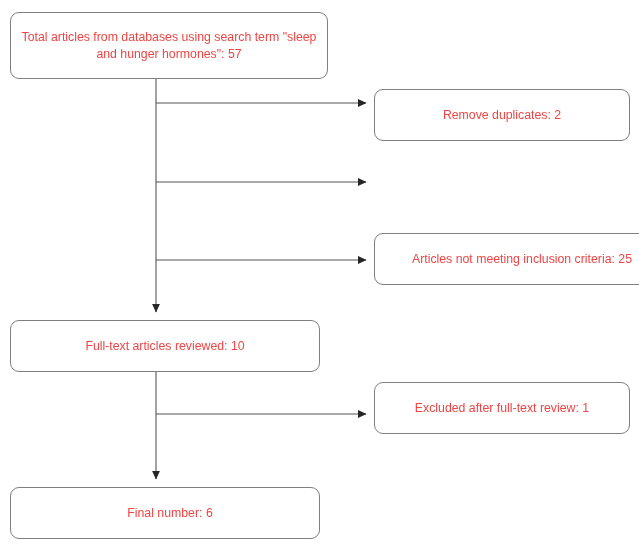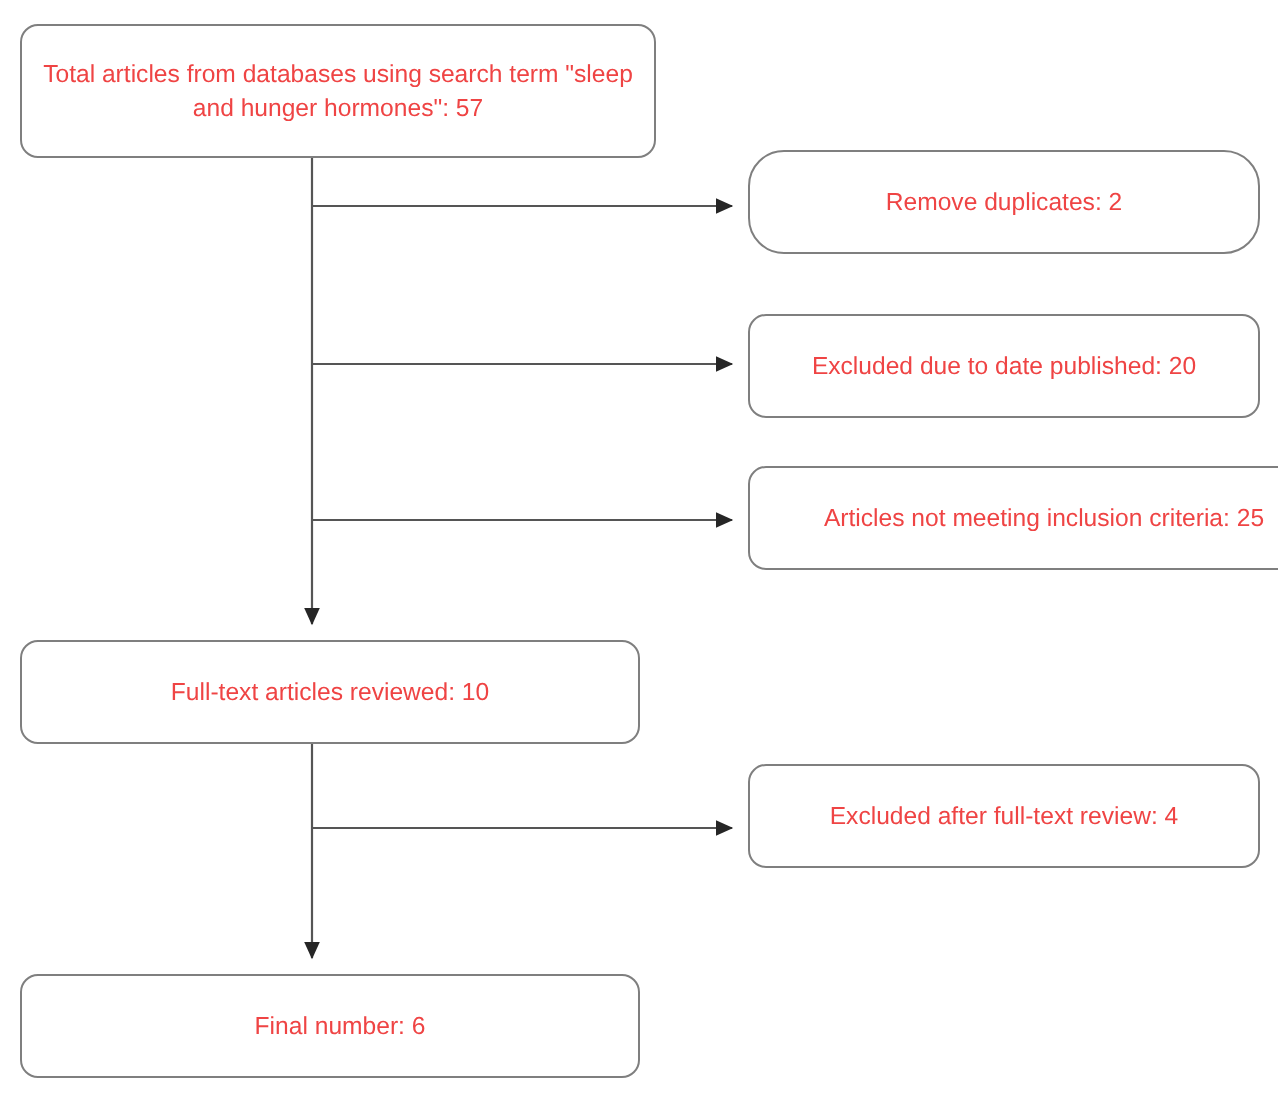--- a/index.html
+++ b/index.html
@@ -70,37 +70,34 @@
     <path d="M156,372 L156,479" stroke="#555555" stroke-width="1.1" fill="none" marker-end="url(#arrow-head)"></path>
 
     <path d="M156,414 L366,414" stroke="#555555" stroke-width="1.1" fill="none" marker-end="url(#arrow-head)"></path>
   </svg>
 
   <div class="node-box" style="left:10px; top:12px; width:318px; height:67px;">
     <span class="node-label">Total articles from databases using search term "sleep
 and hunger hormones": 57</span>
   </div>
 
-  <div class="node-box" style="left:374px; top:75px; width:256px; height:52px;border-radius:18px;">
+  <div class="node-box" style="left:374px; top:89px; width:256px; height:52px;">
     <span class="node-label">Remove duplicates: 2</span>
   </div>
 
-  <div class="node-box" style="left:374px; top:157px; width:256px; height:52px;">
-    <span class="node-label">Excluded due to date published: 20</span>
-  </div>
 
   <div class="node-box" style="left:374px; top:233px; width:296px; height:52px;">
     <span class="node-label">Articles not meeting inclusion criteria: 25</span>
   </div>
 
   <div class="node-box" style="left:10px; top:320px; width:310px; height:52px;">
     <span class="node-label">Full-text articles reviewed: 10</span>
   </div>
 
   <div class="node-box" style="left:374px; top:382px; width:256px; height:52px;">
-    <span class="node-label">Excluded after full-text review: 4</span>
+    <span class="node-label">Excluded after full-text review: 1</span>
   </div>
 
   <div class="node-box" style="left:10px; top:487px; width:310px; height:52px;padding-left:20px;">
     <span class="node-label">Final number: 6</span>
   </div>
 
 </div>
 
 </body></html>

